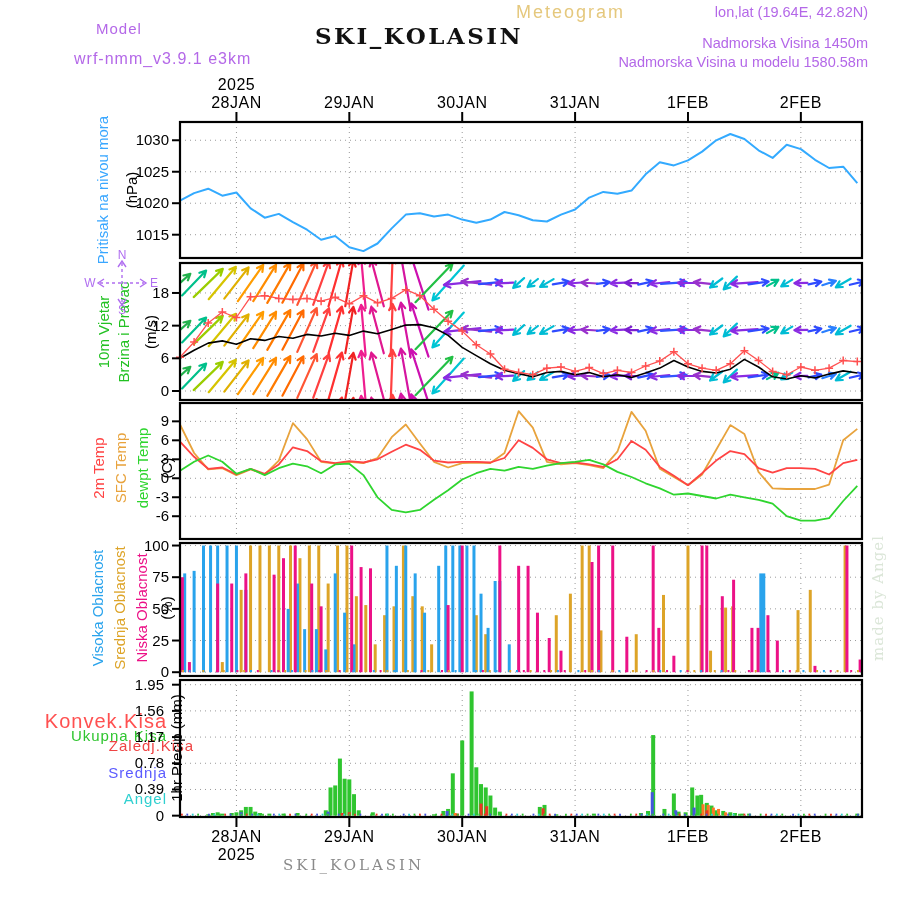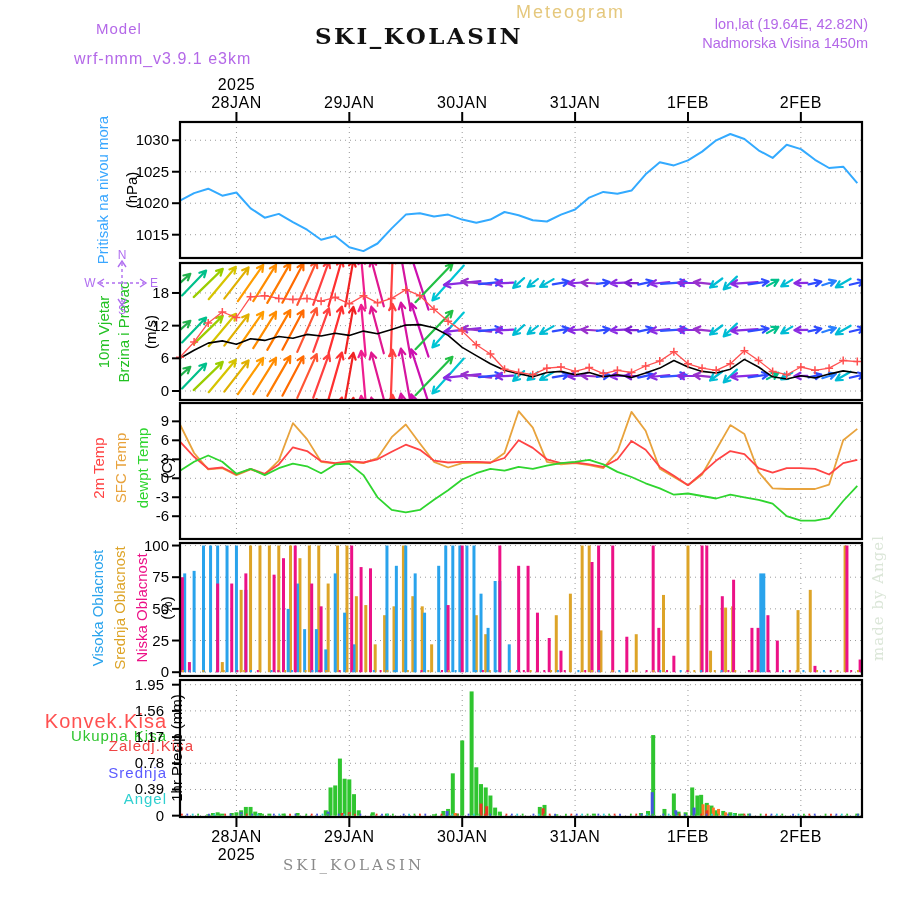--- a/index.html
+++ b/index.html
@@ -30,22 +30,23 @@
 </style>
 </head>
 <body>
 
 <div id="page">
 
   <div class="abs" id="meteogram-title">Meteogram</div>
   <div class="abs hdr-purple" id="model-label">Model</div>
   <div class="abs hdr-purple" id="model-version">wrf-nmm_v3.9.1 e3km</div>
   <div class="abs" id="station-title">SKI_KOLASIN</div>
-  <div class="abs hdr-purple info-line" style="top:16px;">lon,lat (19.64E, 42.82N)</div>
+  <div class="abs hdr-purple info-line" style="top:4px;">lon,lat (19.64E, 42.82N)</div>
   <div class="abs hdr-purple info-line" style="top:35px;text-align:center;">Nadmorska Visina 1450m</div>
+  <div class="abs hdr-purple info-line" style="top:54px;">Nadmorska Visina u modelu 1580.58m</div>
 
   <div class="vlab" style="left:102px;top:190px;color:#3aa7ff;">Pritisak na nivou mora</div>
   <div class="vlab" style="left:131px;top:190px;color:#000;">(hPa)</div>
 
   <div class="vlab" style="left:103px;top:332px;color:#22c122;">10m Vjetar</div>
   <div class="vlab" style="left:123px;top:332px;color:#22c122;">Brzina i Pravac</div>
   <div class="vlab" style="left:150px;top:332px;color:#000;">(m/s)</div>
 
   <div class="abs" id="compass">
     <svg width="76" height="64">

